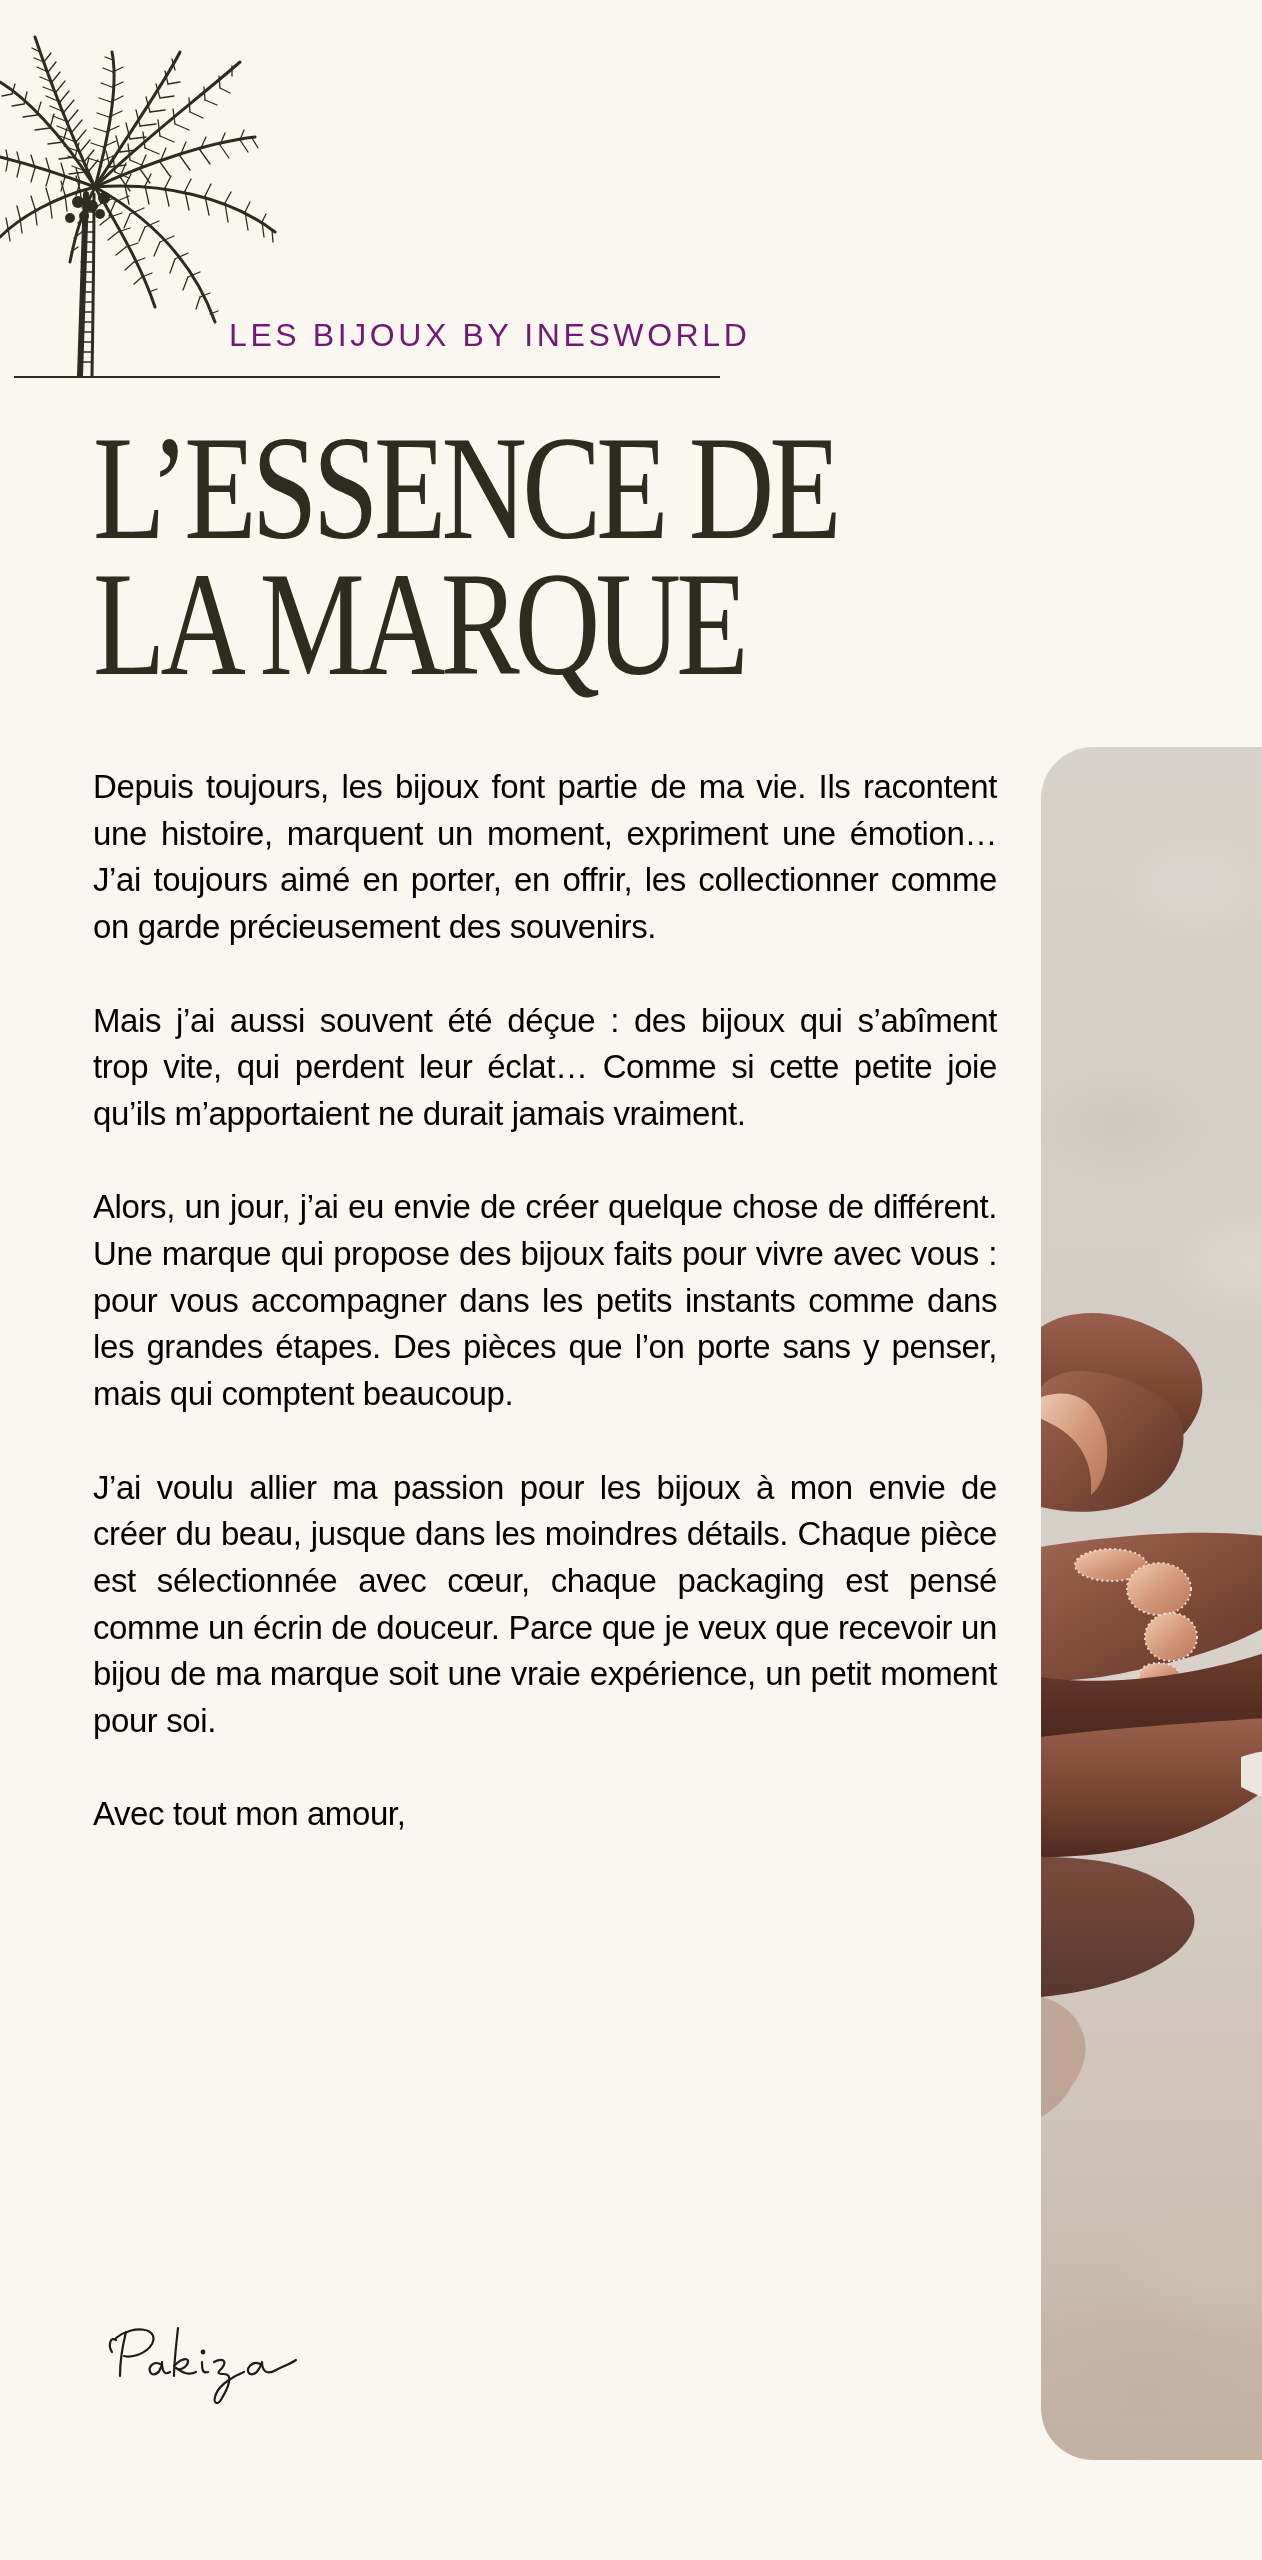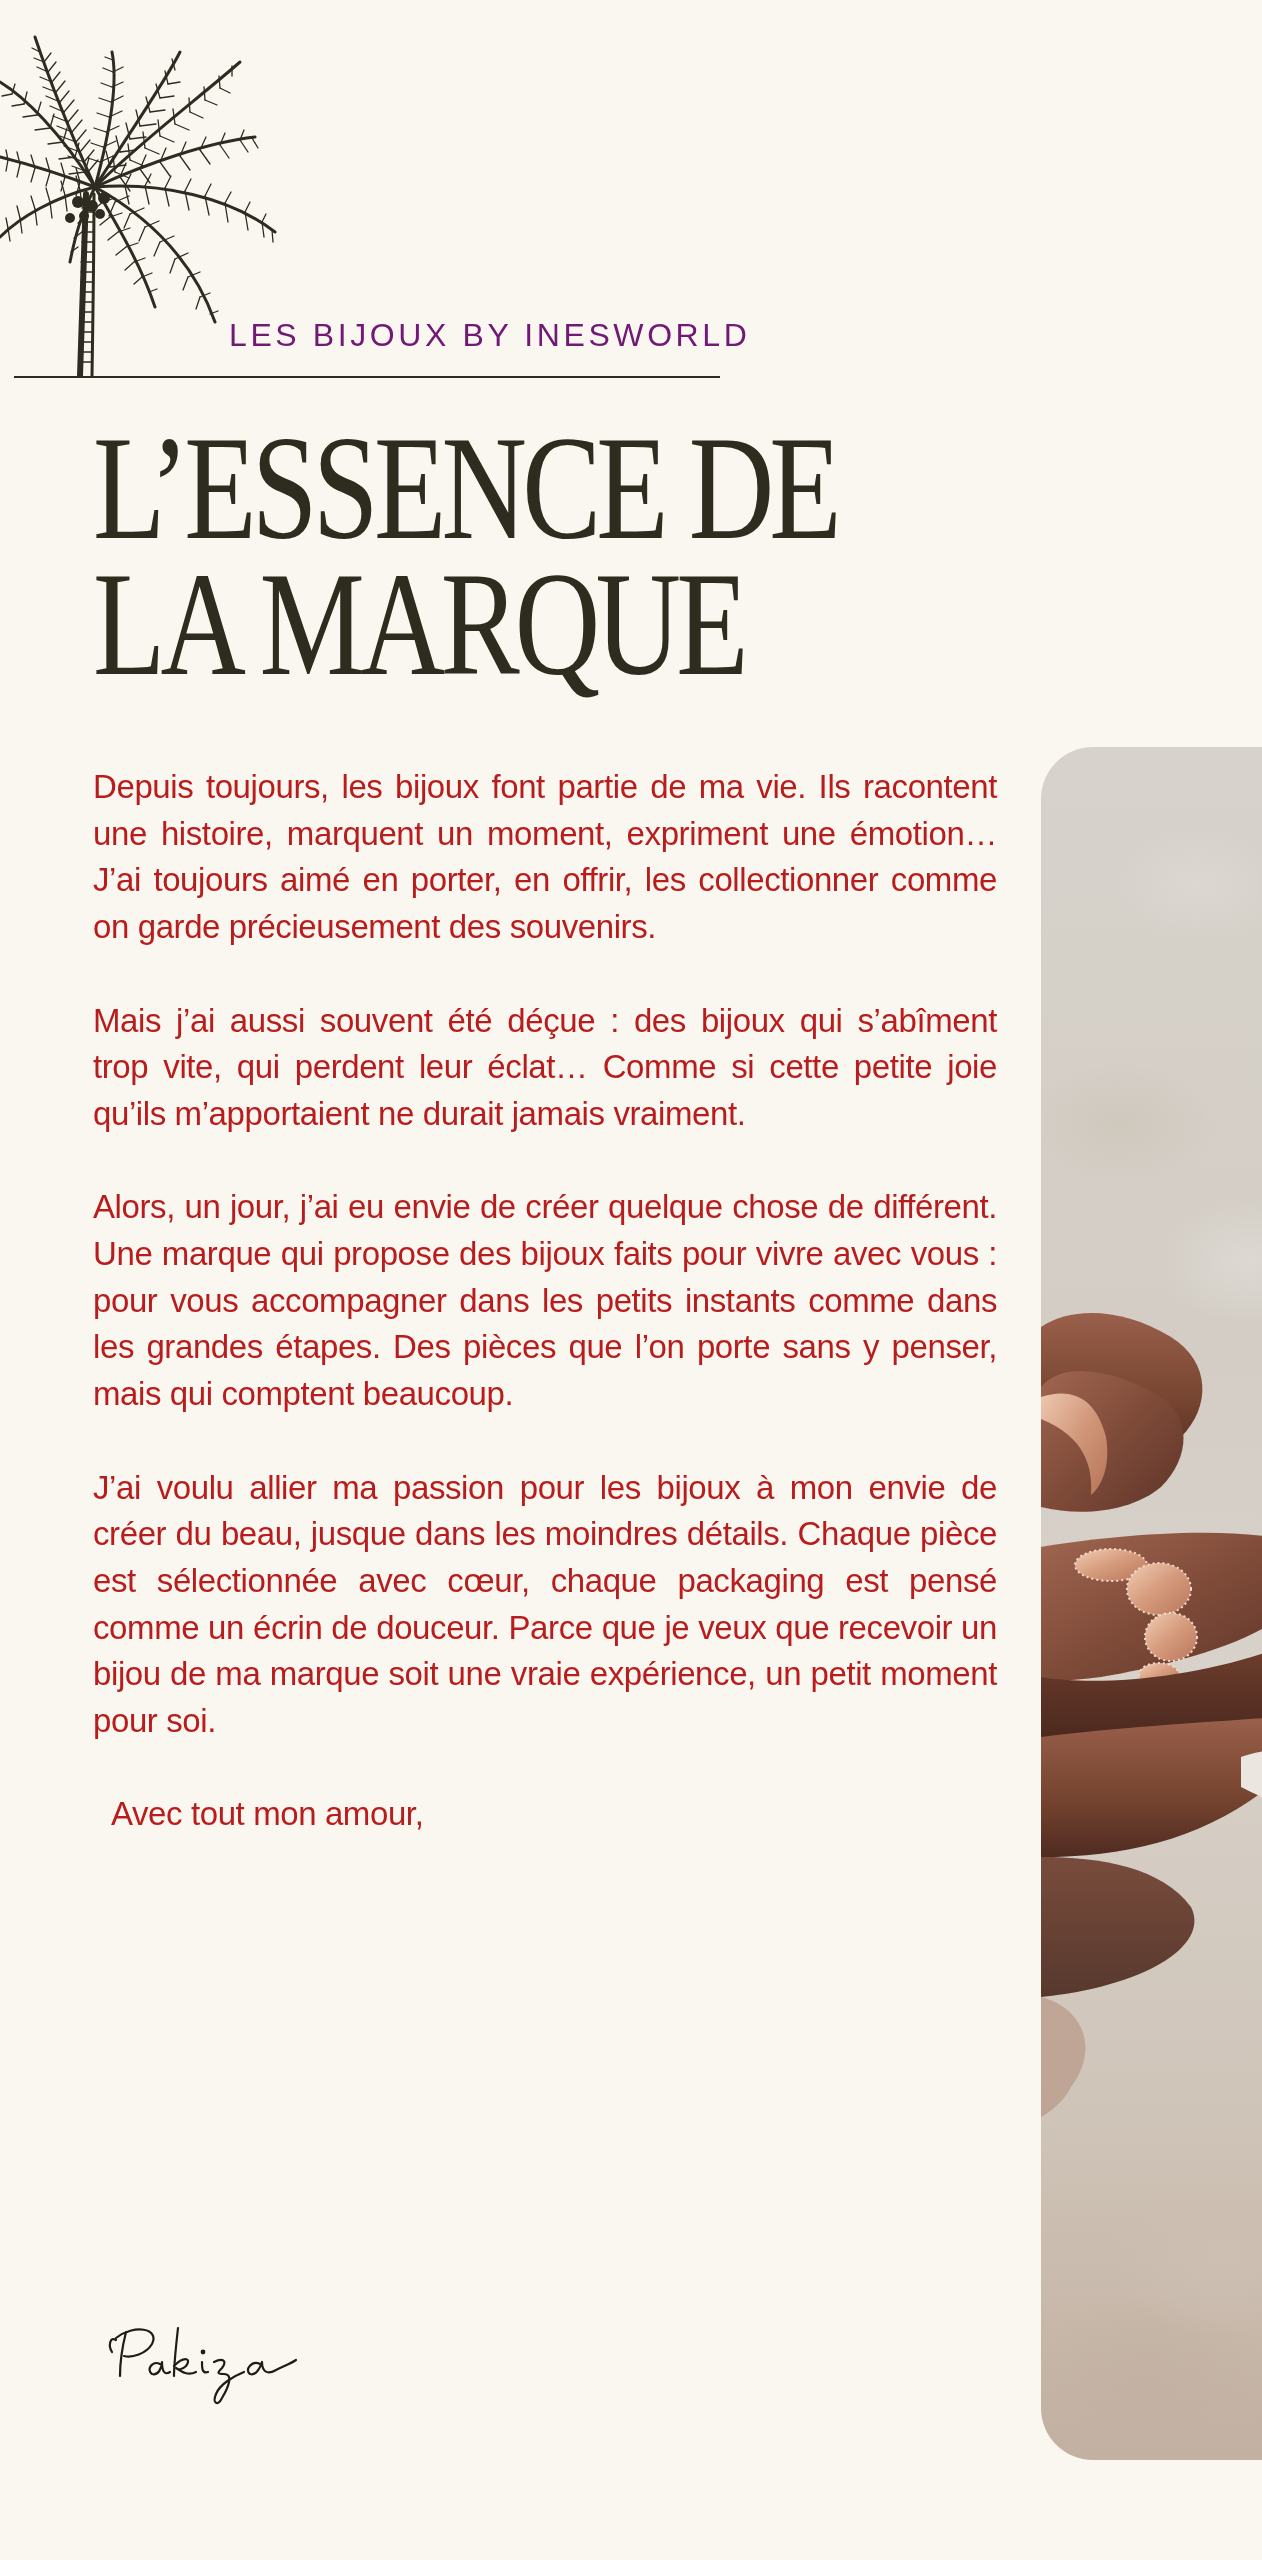--- a/index.html
+++ b/index.html
@@ -63,30 +63,30 @@
     .title span { display: block; }
 
     
     .body {
       position: absolute;
       left: 93px;
       top: 764px;
       width: 904px;
       font-size: 33px;
       line-height: 46.7px;
-      color: #b91c1c;
+      color: #000000;
     }
     .body p {
       margin: 0 0 46.7px 0;
       text-align: justify;
       text-align-last: left;
       letter-spacing: -0.4px;
     }
     .closing {
-      margin: 18px;
+      margin: 0;
       letter-spacing: -0.4px;
     }
 
     
     .signature {
       position: absolute;
       left: 104px;
       top: 2318px;
       width: 260px;
       height: 90px;

